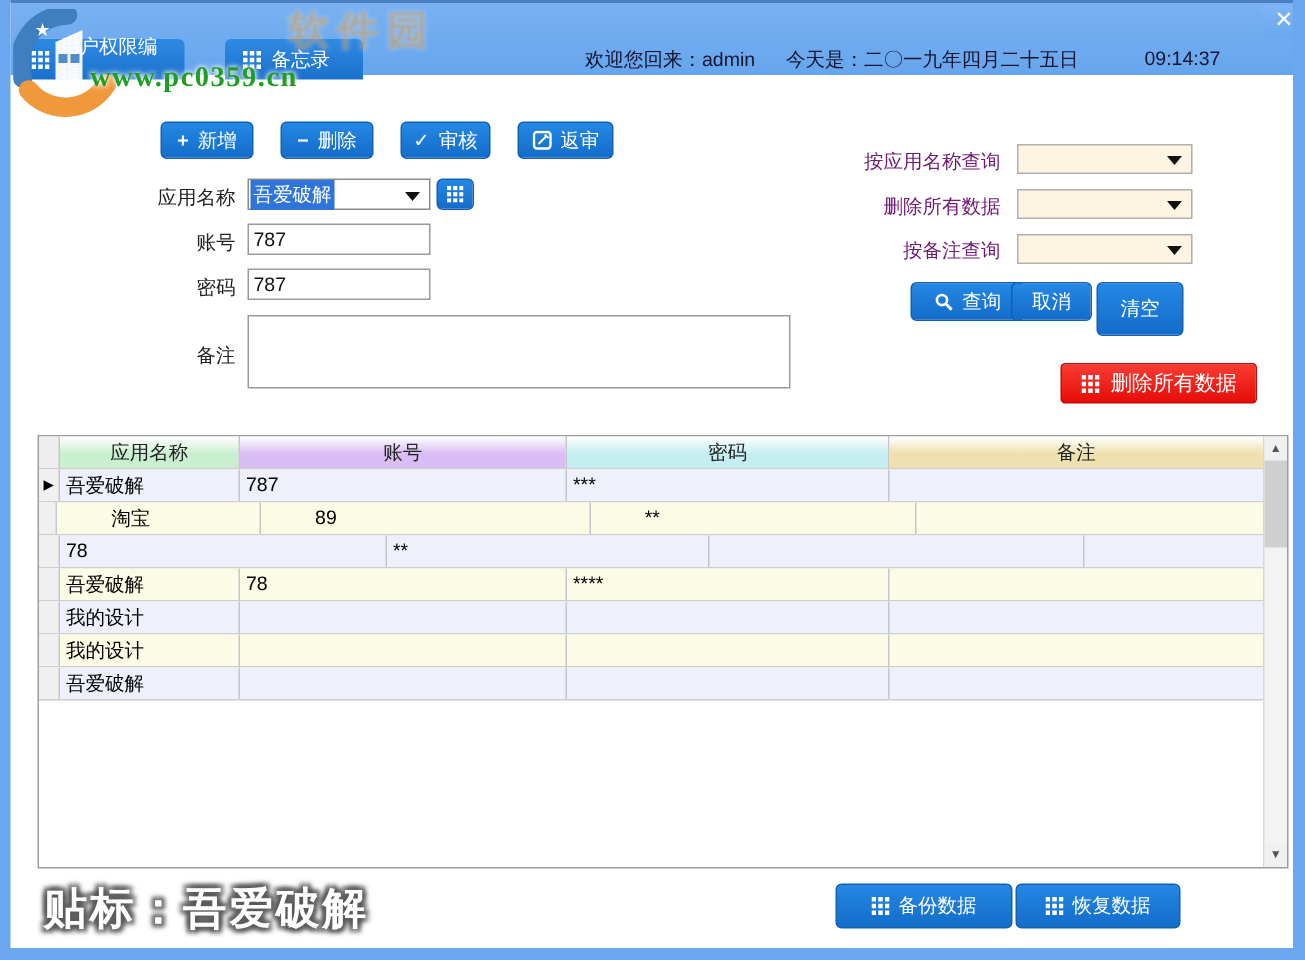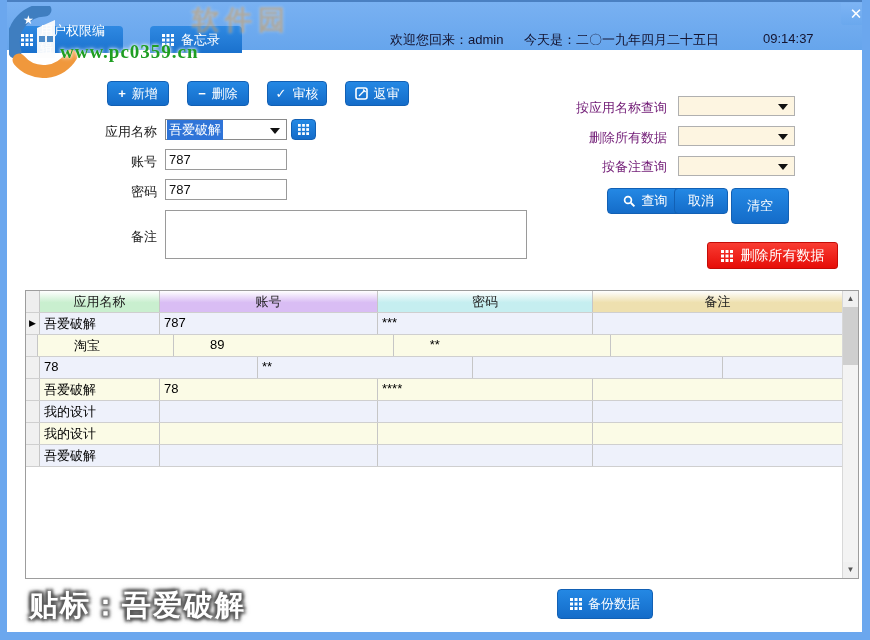--- a/index.html
+++ b/index.html
@@ -290,30 +290,46 @@
         </div>
       </div>
     <div class="vscroll">
       <div class="sc-btn sc-up">▲</div>
       <div class="sc-thumb"></div>
       <div class="sc-btn sc-dn">▼</div>
     </div>
   </div>
 
   <div class="footer-label">贴标：吾爱破解</div>
-  <div class="btn-blue" style="left:550px;top:589px;width:96px;height:30px;">
+  <div class="btn-blue" style="left:550px;top:589px;width:118px;height:30px;">
     <span class="icon-grid"><svg width="12" height="12" viewBox="0 0 12 12">
           <g fill="#fff">
             <rect x="0" y="0" width="3" height="3"></rect>
             <rect x="4.5" y="0" width="3" height="3"></rect>
             <rect x="9" y="0" width="3" height="3"></rect>
             <rect x="0" y="4.5" width="3" height="3"></rect>
             <rect x="4.5" y="4.5" width="3" height="3"></rect>
             <rect x="9" y="4.5" width="3" height="3"></rect>
             <rect x="0" y="9" width="3" height="3"></rect>
             <rect x="4.5" y="9" width="3" height="3"></rect>
             <rect x="9" y="9" width="3" height="3"></rect>
           </g>
         </svg></span>
     <span>备份数据</span>
   </div>
+  <div class="btn-blue" style="left:670px;top:589px;width:110px;height:30px;">
+    <span class="icon-grid"><svg width="12" height="12" viewBox="0 0 12 12">
+          <g fill="#fff">
+            <rect x="0" y="0" width="3" height="3"></rect>
+            <rect x="4.5" y="0" width="3" height="3"></rect>
+            <rect x="9" y="0" width="3" height="3"></rect>
+            <rect x="0" y="4.5" width="3" height="3"></rect>
+            <rect x="4.5" y="4.5" width="3" height="3"></rect>
+            <rect x="9" y="4.5" width="3" height="3"></rect>
+            <rect x="0" y="9" width="3" height="3"></rect>
+            <rect x="4.5" y="9" width="3" height="3"></rect>
+            <rect x="9" y="9" width="3" height="3"></rect>
+          </g>
+        </svg></span>
+    <span>恢复数据</span>
+  </div>
 
 </div>
 
 </body></html>

